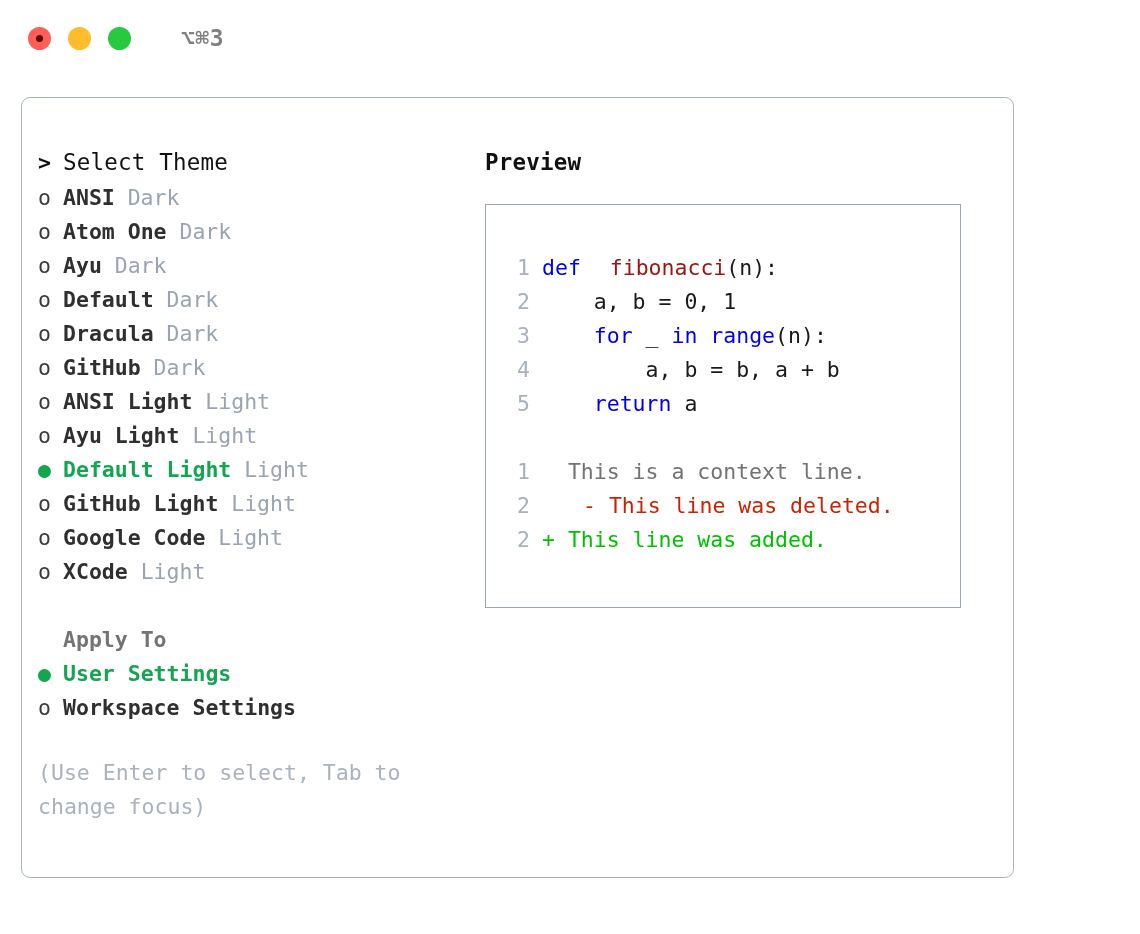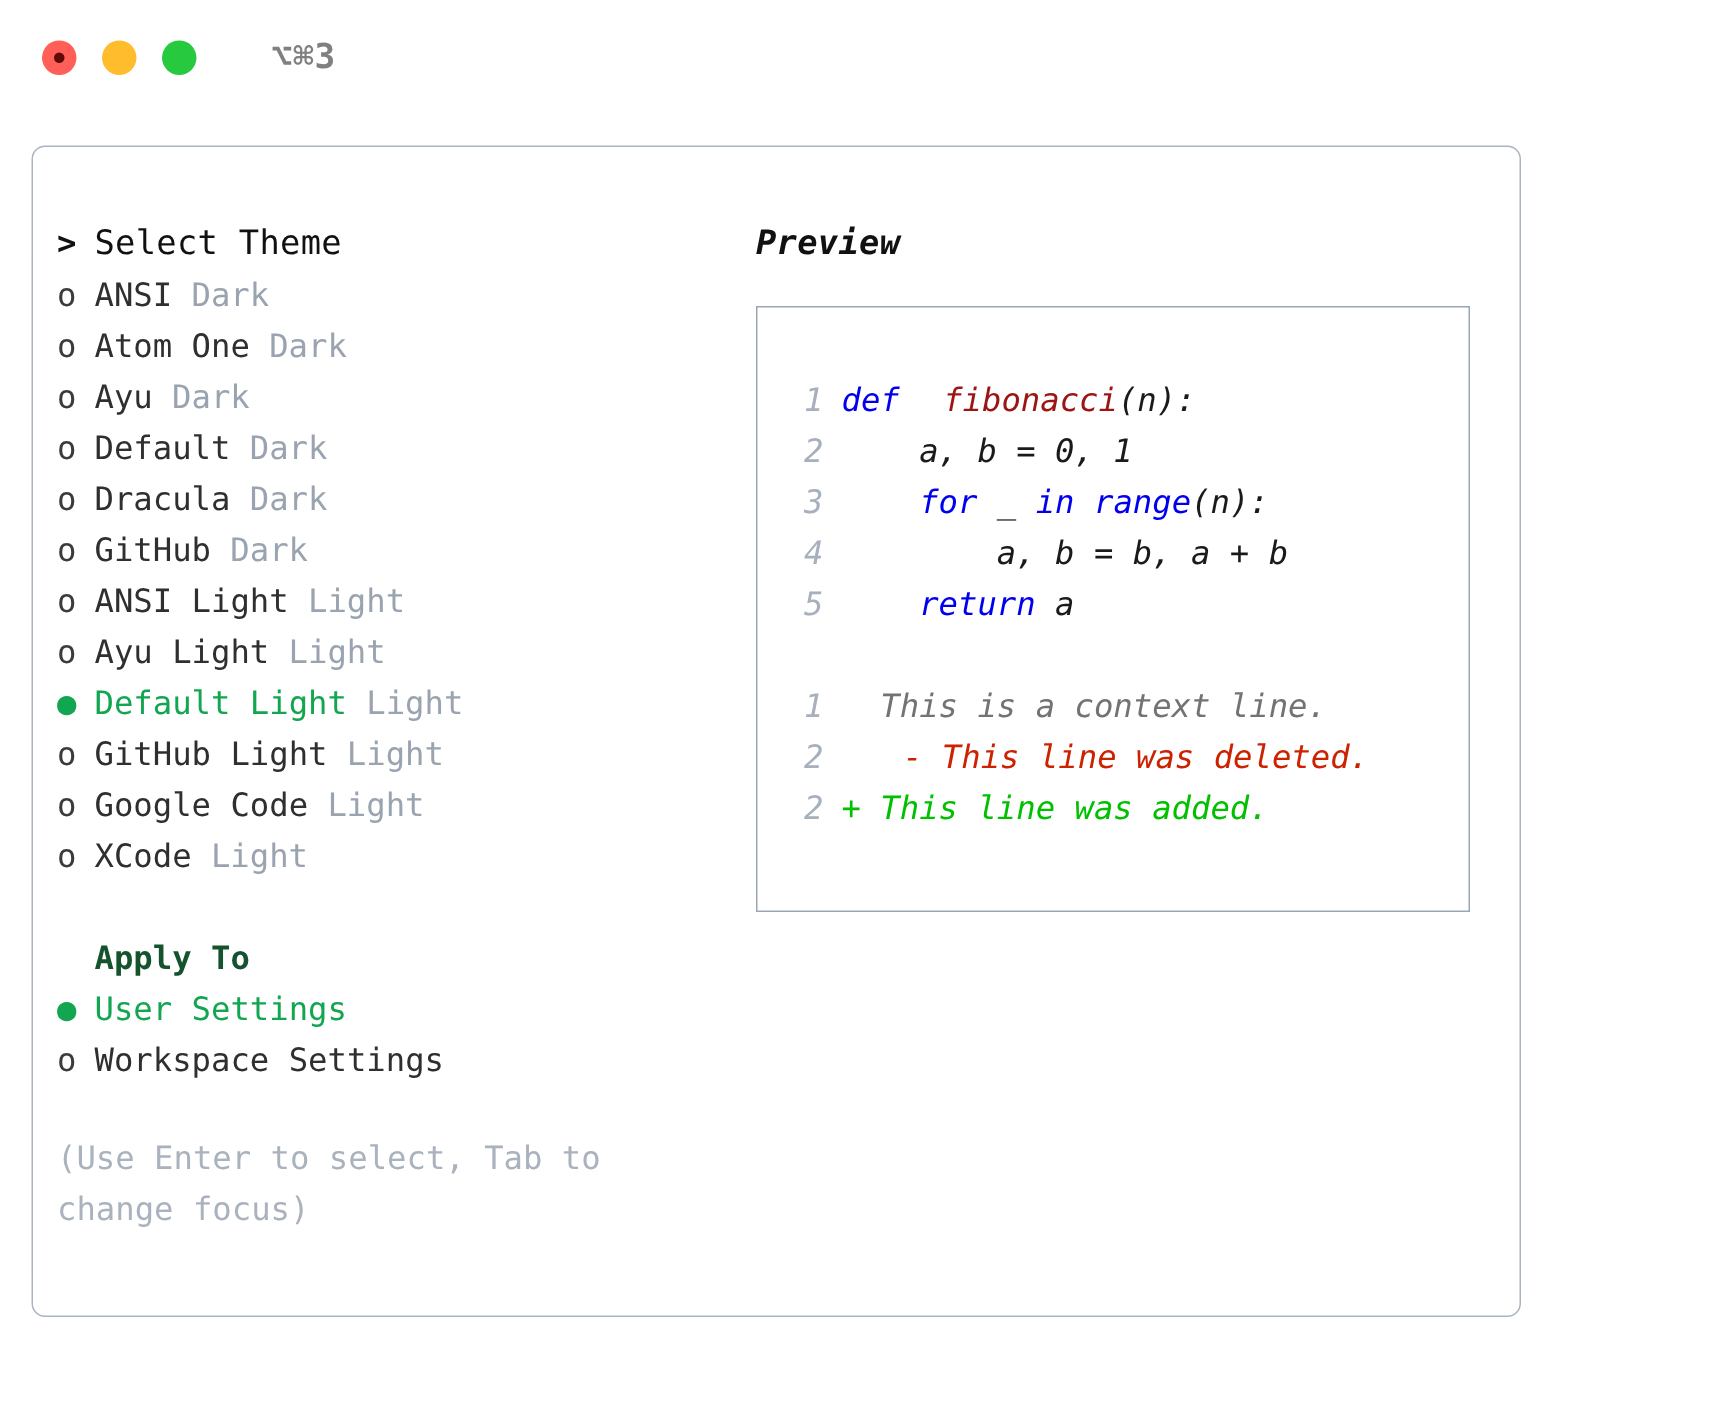--- a/index.html
+++ b/index.html
@@ -118,50 +118,49 @@
     line-height: 38px;
   }
   .header-row .marker { font-weight: bold; color: #111111; }
   .title-text {
     font-size: 22.5px;
     font-weight: normal;
     color: #111111;
     letter-spacing: 0.2px;
   }
 
-  .item-name    { color: #2f2f2f; }
+  .item-name    { color: #2f2f2f; font-weight: bold; }
   .item-name.sel{ color: #12a650; }
   .item-variant { color: #9aa3b0; margin-left: 0.6em; }
 
   .section-head {
     height: 34px;
     line-height: 34px;
     font-size: 21.5px;
     font-weight: bold;
-    color: #14532d;
+    color: #737373;
   }
   .spacer-row { height: 34px; }
 
   .hint {
     position: absolute;
     left: 16px;
     top: 658px;
     width: 420px;
     font-size: 21.5px;
     line-height: 34px;
     color: #aab2be;
   }
 
   
   .right-col {
     position: absolute;
-    left: 482px;
+    left: 463px;
     top: 45px;
     width: 490px;
-    font-style: italic;
   }
   .preview-title {
     font-size: 22.5px;
     font-weight: bold;
     color: #111111;
     line-height: 38px;
     letter-spacing: 0.2px;
   }
   .preview-box {
     margin-top: 23px;

